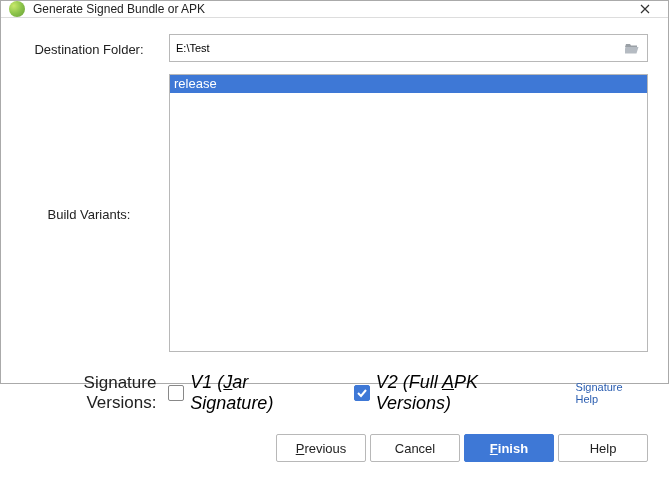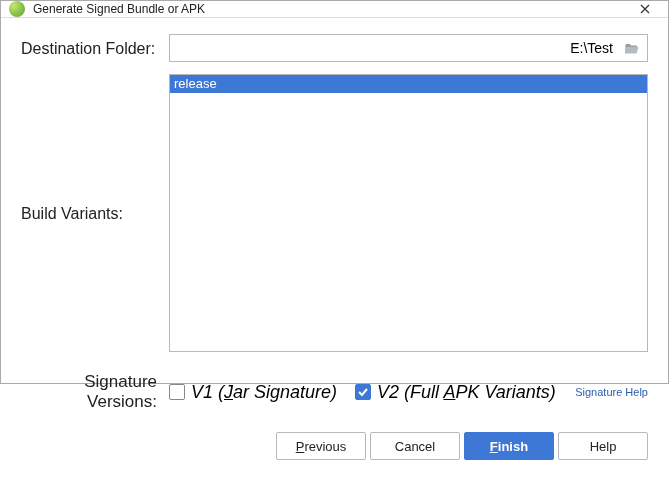--- a/index.html
+++ b/index.html
@@ -8,25 +8,25 @@
   .titlebar { height: 32px; display: flex; align-items: center; border-bottom: 1px solid #ddd; padding-left: 8px; }
   .titlebar .app-icon { width: 16px; height: 16px; border-radius: 50%; background: radial-gradient(circle at 30% 30%, #c8e86b 0%, #8bc34a 50%, #689f38 100%); margin-right: 8px; flex-shrink: 0; }
   .titlebar .title-text { font-size: 12px; color: #222; flex: 1; }
   .titlebar .close-btn { width: 46px; height: 100%; display: flex; align-items: center; justify-content: center; cursor: pointer; }
   .titlebar .close-btn svg { width: 10px; height: 10px; }
 
   .content { flex: 1; padding: 16px 20px 10px 20px; display: flex; flex-direction: column; }
 
   .form-row { display: flex; align-items: flex-start; margin-bottom: 12px; }
   .form-row.first { align-items: center; }
-  .form-label { width: 148px; text-align: left; font-size: 16px; color: #222; padding-right: 12px; padding-top: 2px; }
+  .form-label { width: 148px; text-align: center; font-size: 13px; color: #222; padding-right: 12px; padding-top: 2px; }
   .form-field { flex: 1; }
 
   .dest-input-wrap { display: flex; align-items: center; border: 1px solid #b8b8b8; background: #fff; height: 28px; }
-  .dest-input { flex: 1; border: none; outline: none; font-size: 14px; padding: 0 6px; height: 100%; background: transparent; text-align: right; }
+  .dest-input { flex: 1; border: none; outline: none; font-size: 11px; padding: 0 6px; height: 100%; background: transparent; }
   .browse-btn { width: 28px; height: 100%; display: flex; align-items: center; justify-content: center; cursor: pointer; }
 
   .variants-box { border: 1px solid #b8b8b8; background: #fff; height: 278px; overflow: auto; }
   .variant-item { font-size: 13px; padding: 1px 4px; cursor: pointer; line-height: 16px; }
   .variant-item.selected { background: #3e78d6; color: #fff; }
 
   .sig-row { display: flex; align-items: center; margin-top: 8px; }
   .sig-label { width: 148px; text-align: right; font-size: 17px; color: #222; padding-right: 12px; }
   .check-wrap { display: flex; align-items: center; margin-right: 18px; cursor: pointer; }
   .checkbox { width: 16px; height: 16px; border: 1px solid #888; border-radius: 2px; margin-right: 6px; display: flex; align-items: center; justify-content: center; background: #fff; }
@@ -92,21 +92,21 @@
         </div>
         <span class="check-label"><span>V1 (</span><span class="underline">J</span><span>ar Signature)</span></span>
       </div>
 
       <div class="check-wrap">
         <div class="checkbox checked" id="v2-box">
           <svg viewBox="0 0 12 12">
               <path d="M2 6 L5 9 L10 3" stroke="#fff" stroke-width="2" fill="none"></path>
             </svg>
         </div>
-        <span class="check-label"><span>V2 (Full </span><span class="underline">A</span><span>PK Variants)</span></span>
+        <span class="check-label"><span>V2 (Full </span><span class="underline">A</span><span>PK Versions)</span></span>
       </div>
 
       <span class="sig-help">Signature Help</span>
     </div>
 
   </div>
 
   <div class="button-row">
     <div class="btn">
         <span><span class="mn">P</span><span>revious</span></span>

